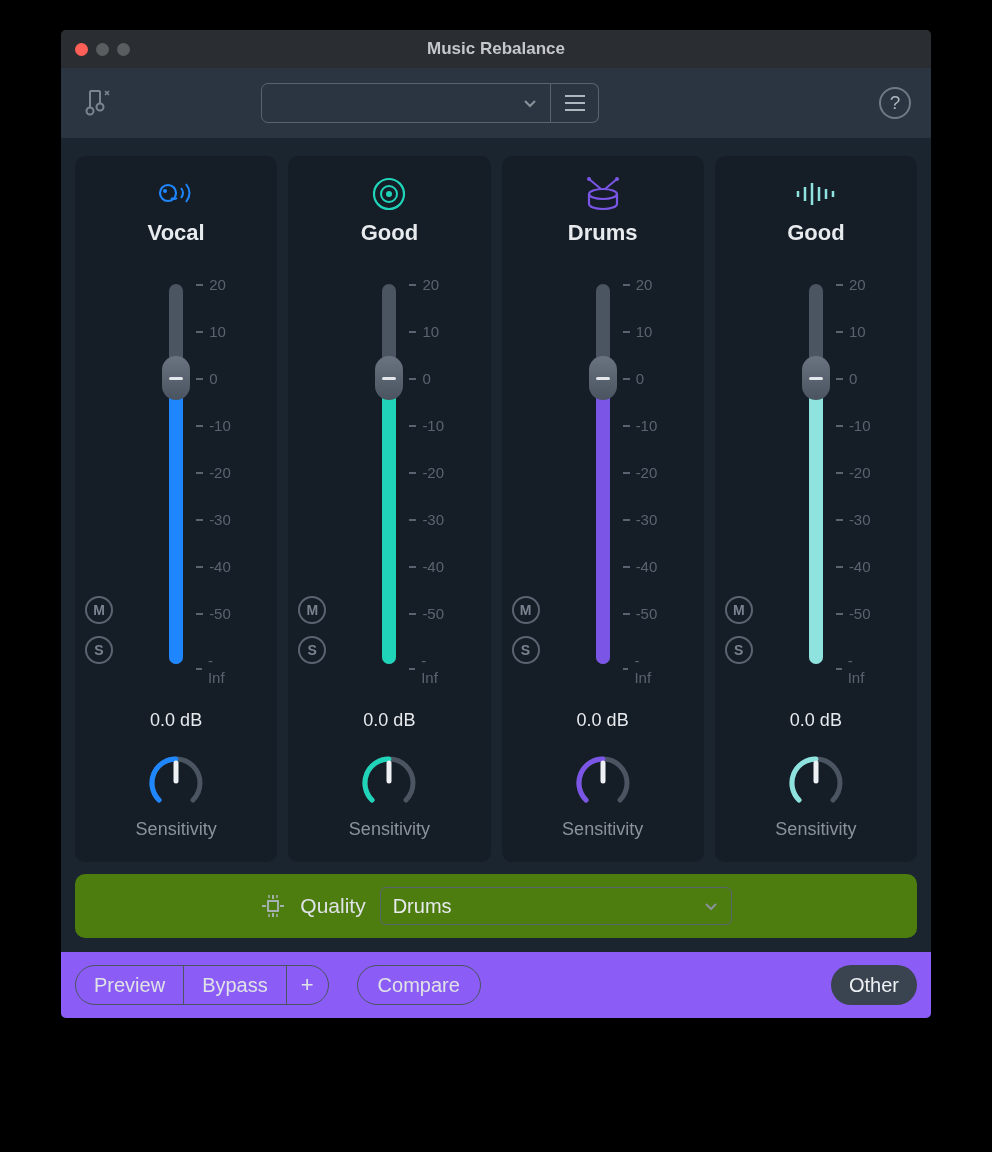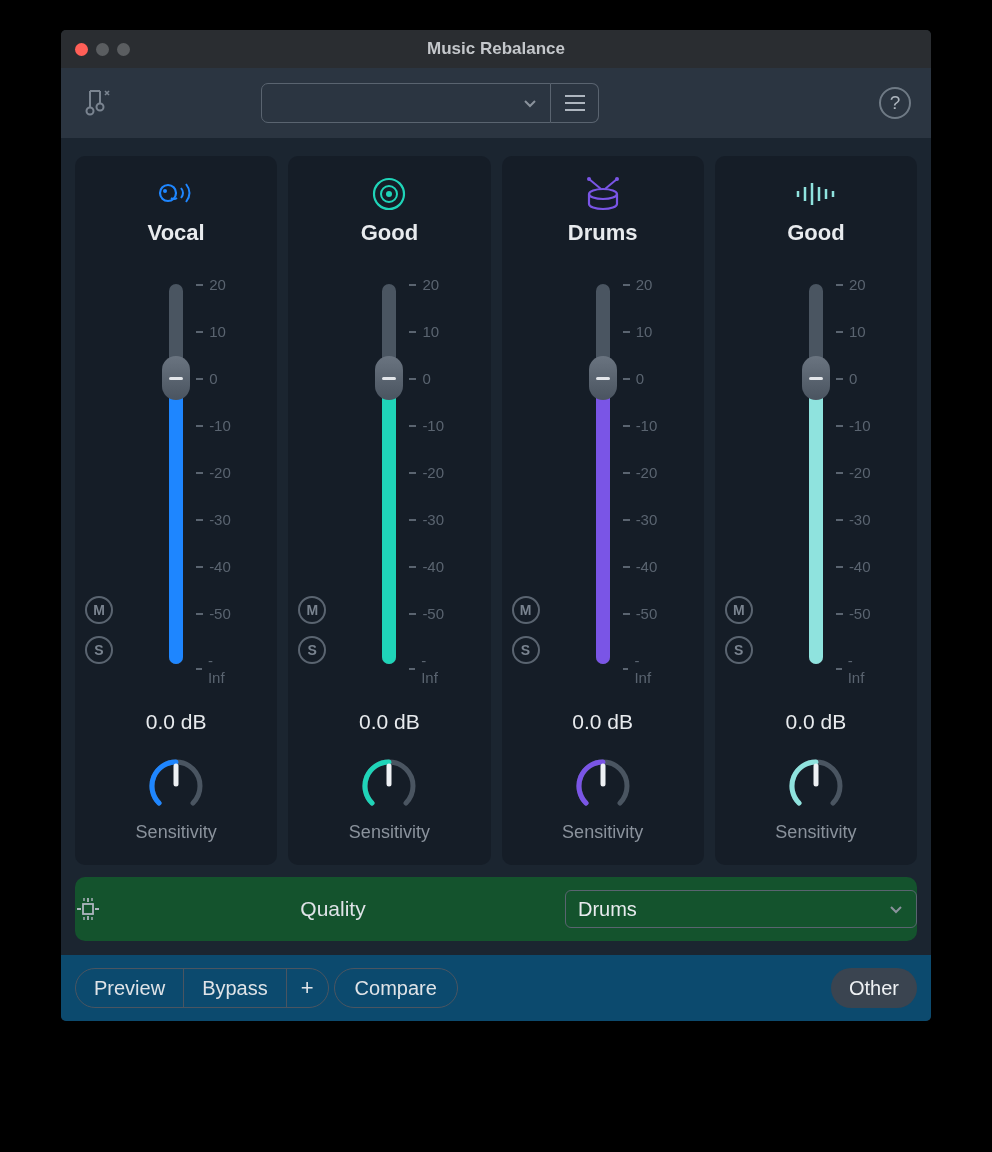--- a/index.html
+++ b/index.html
@@ -157,55 +157,55 @@
     width: 28px; height: 28px;
     border: 2px solid #5a6470;
     border-radius: 50%;
     color: #7a8490;
     font-size: 14px;
     font-weight: 700;
     display:flex; align-items:center; justify-content:center;
   }
   .db-value {
     color: #e8ebee;
-    font-size: 21px;
+    font-size: 18px;
     margin-top: 36px;
   }
   .knob-wrap {
     margin-top: 22px;
     display:flex; flex-direction:column; align-items:center;
   }
   .knob { position: relative; width: 60px; height: 60px; }
   .sens-label { color: #8a929c; font-size: 18px; margin-top: 6px; }
   .quality-row {
     margin-top: 12px;
-    background: #14532d;
+    background: #4d7c0f;
     border-radius: 10px;
     height: 64px;
     display: flex;
     align-items: center;
-    justify-content: space-between;
-    gap: 4px;
+    justify-content: center;
+    gap: 14px;
   }
   .quality-label { color: #dfe3e7; font-size: 21px; }
   .quality-select {
     width: 352px; height: 38px;
     border: 1.5px solid #5a6470;
     border-radius: 6px;
     display:flex; align-items:center; justify-content:space-between;
     padding: 0 12px;
     color: #e8ebee; font-size: 20px;
   }
   .footer {
-    background: #0c4a6e;
+    background: #8b5cf6;
     height: 66px;
     display: flex;
     align-items: center;
     padding: 0 14px;
-    gap: 5px;
+    gap: 28px;
   }
   .btn-group {
     display: flex;
     border: 1.5px solid #4a5561;
     border-radius: 20px;
     overflow: hidden;
     height: 40px;
   }
   .btn-group .seg {
     padding: 0 18px;

